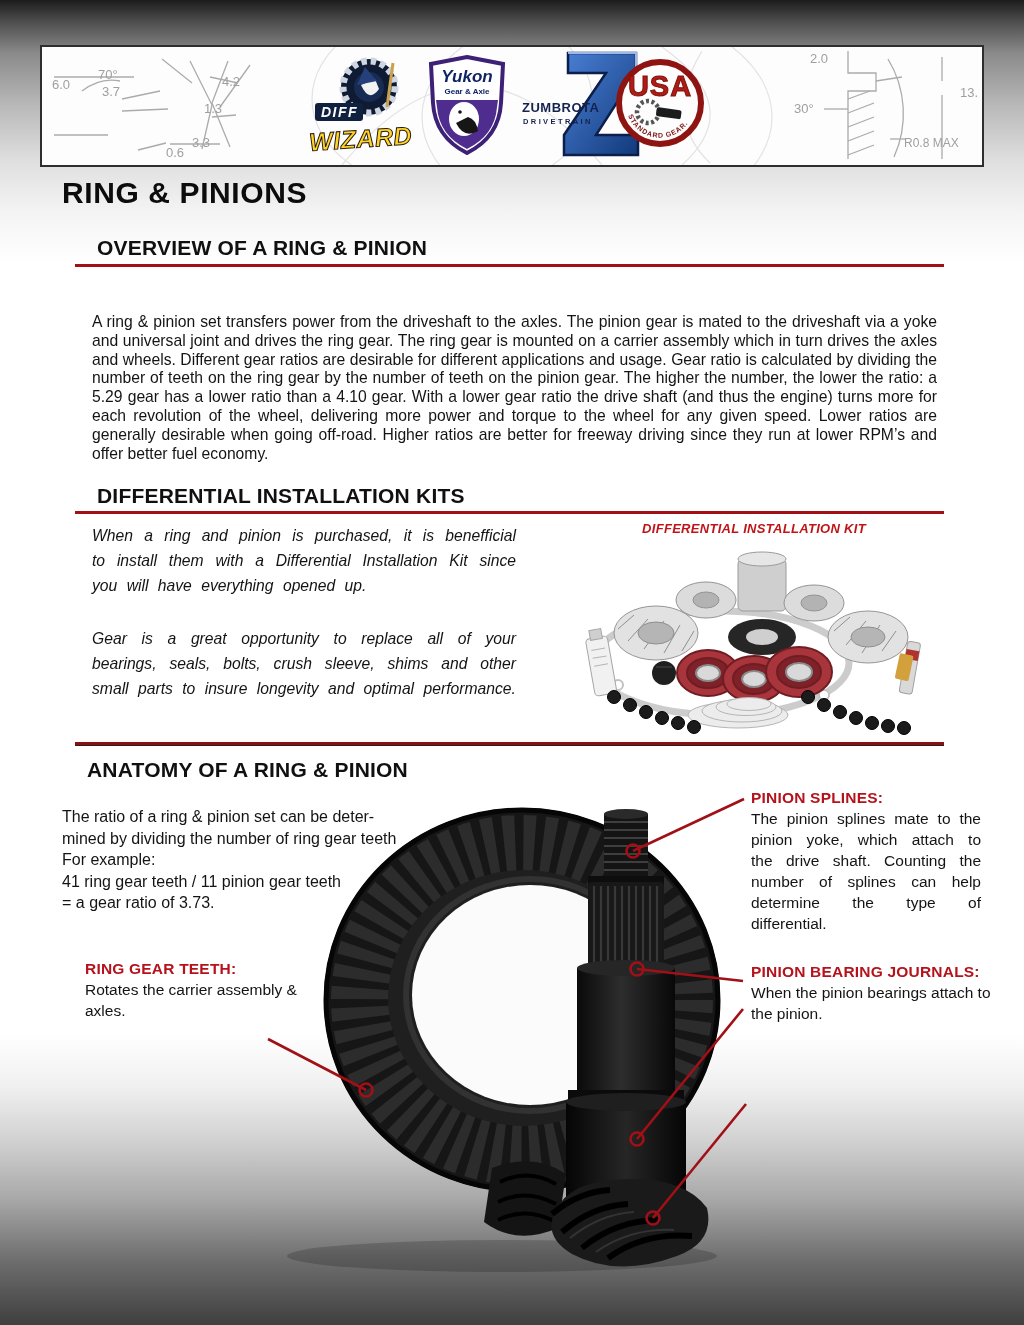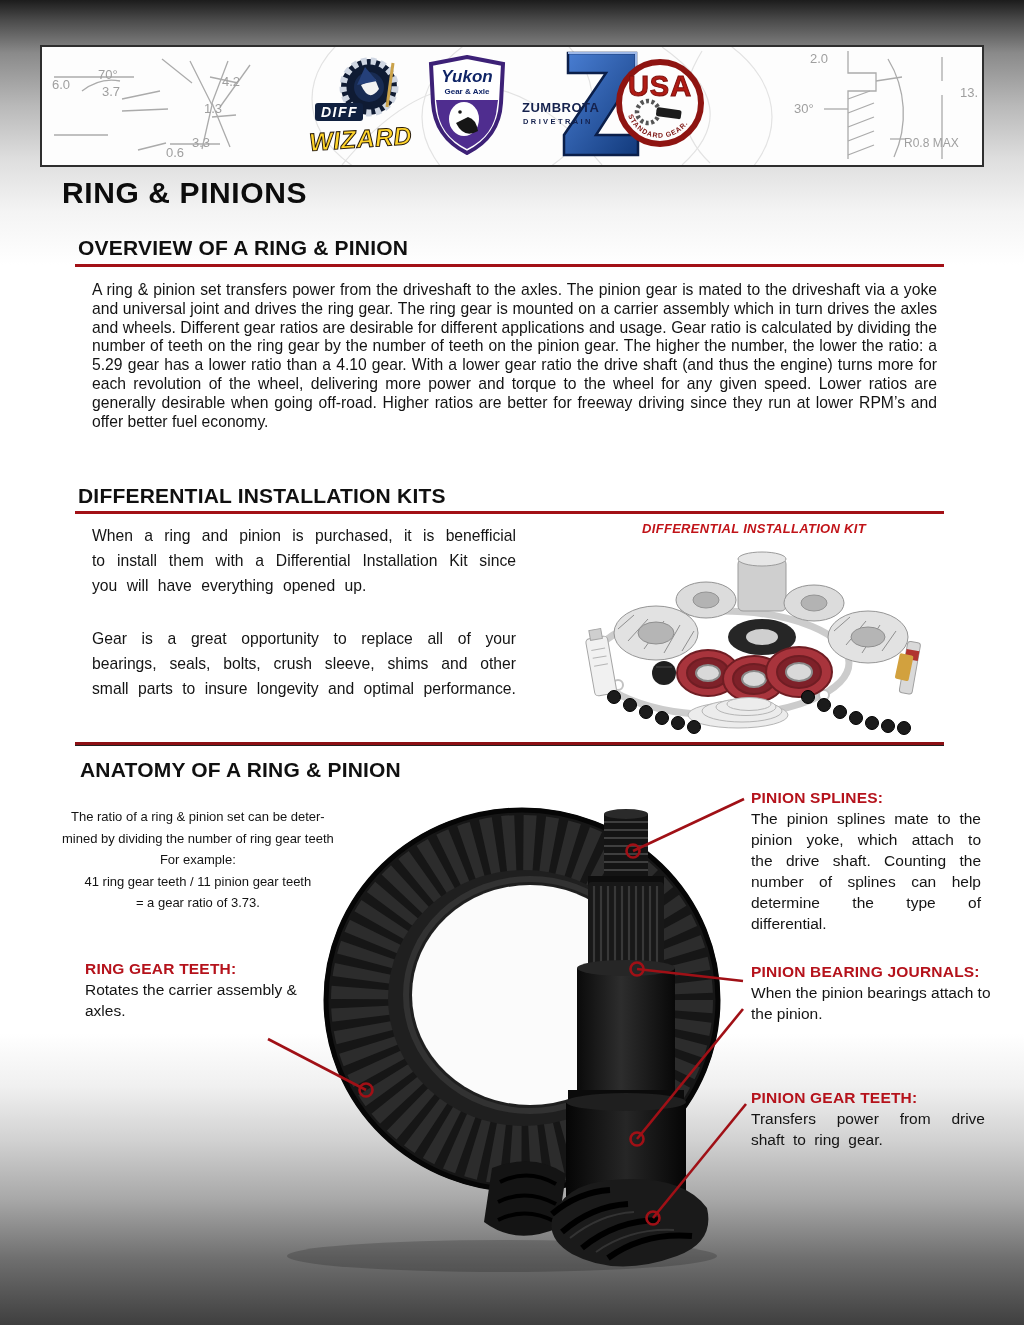--- a/index.html
+++ b/index.html
@@ -12,27 +12,27 @@
       #a8a8a8 90.5%, #6f6f6f 95%, #3f3f3f 100%);
   }
   .abs{position:absolute;}
   
   .banner{left:40px;top:45px;width:944px;height:122px;background:#fdfdfd;border:2px solid #2e2e2e;box-sizing:border-box;z-index:3;}
   .banner svg{position:absolute;left:0;top:0;}
   .logo{position:absolute;}
   .zletter-text{font-weight:800;fill:#15224e;}
   
   .h1{left:62px;top:176px;font-size:30px;font-weight:700;letter-spacing:.6px;color:#0c0c0c;z-index:4;}
-  .h2{font-size:21px;font-weight:700;color:#101010;letter-spacing:.2px;z-index:4;}
+  .h2{font-size:21px;font-weight:700;color:#101010;letter-spacing:.2px;z-index:4;margin-left:19px;}
   .redline{height:3px;background:#a21016;z-index:4;}
-  .body-text{font-size:15.7px;line-height:18.8px;text-align:justify;color:#141414;z-index:4;}
-  .kit-par{font-size:15.7px;line-height:25px;text-align:justify;word-spacing:5px;color:#141414;z-index:4;}
+  .body-text{font-size:15.7px;line-height:18.8px;text-align:justify;color:#141414;z-index:4;margin-top:32px;}
+  .kit-par{font-size:15.7px;line-height:25px;text-align:justify;word-spacing:5px;color:#141414;z-index:4;font-style:italic;}
   .kit-label{left:556px;top:521px;width:396px;text-align:center;font-size:13px;font-weight:700;color:#c11419;letter-spacing:.3px;z-index:4;font-style:italic;}
   .divider{left:75px;top:742px;width:869px;height:3px;background:#8c0f13;border-bottom:1px solid #222;z-index:4;}
-  .intro-line{white-space:nowrap;font-size:13px;line-height:21.6px;color:#141414;text-align:center;}
+  .intro-line{white-space:nowrap;font-size:16px;line-height:21.6px;color:#141414;}
   .callout{z-index:6;}
   .co-title{font-size:15.5px;font-weight:700;color:#b5121b;letter-spacing:.2px;line-height:21px;}
   .co-body{font-size:15.5px;line-height:21px;color:#141414;}
   .just{text-align:justify;}
   #artwork{left:252px;top:790px;z-index:1;}
   #leaders{left:0;top:0;z-index:5;pointer-events:none;}
   #an-intro{left:62px;top:806px;z-index:4;}
   .dim-label{font-family:"Liberation Sans",sans-serif;font-size:13px;fill:#9f9f9f;}
 </style>
 </head>
@@ -234,21 +234,21 @@
     </g>
 
     <g transform="rotate(10 352 96)">
       <rect x="352" y="96" width="13" height="52" rx="3" fill="#d9d9d9" stroke="#a0a0a0"></rect>
       <rect x="352" y="104" width="13" height="10" fill="#b0332f"></rect>
     </g>
     <rect x="344" y="108" width="14" height="26" rx="2" fill="#d2a13e" transform="rotate(12 344 108)"></rect>
   </svg>
 
   <div class="abs divider"></div>
-  <div class="abs h2" style="left:80px;top:758px">ANATOMY OF A RING &amp; PINION</div>
+  <div class="abs h2" style="left:68px;top:758px">ANATOMY OF A RING &amp; PINION</div>
 
   <div class="abs" id="an-intro">
     <div class="intro-line">The ratio of a ring &amp; pinion set can be deter-</div>
     <div class="intro-line">mined by dividing the number of ring gear teeth</div>
     <div class="intro-line">For example:</div>
     <div class="intro-line">41 ring gear teeth / 11 pinion gear teeth</div>
     <div class="intro-line">= a gear ratio of 3.73.</div>
   </div>
 
   <svg class="abs" id="artwork" width="500" height="490" viewBox="0 0 500 490">
@@ -314,23 +314,19 @@
 
   <div class="abs callout" style="left:751px;top:787px;width:230px">
     <div class="co-title">PINION SPLINES:</div>
     <div class="co-body just" style="word-spacing:3px">The pinion splines mate to the pinion yoke, which attach to the drive shaft. Counting the number of splines can help determine the type of differential.</div>
   </div>
 
   <div class="abs callout" style="left:751px;top:961px;width:240px">
     <span class="co-title">PINION BEARING JOURNALS:</span><span class="co-body"> When the pinion bearings attach to the pinion.</span>
   </div>
 
-  <div class="abs callout" style="left:751px;top:1087px;width:234px">
-    <div class="co-title">PINION GEAR TEETH:</div>
-    <div class="co-body just" style="word-spacing:4px">Transfers power from drive shaft to ring gear.</div>
-  </div>
 
   <div class="abs callout" style="left:85px;top:958px;width:252px">
     <div class="co-title">RING GEAR TEETH:</div>
     <div class="co-body">Rotates the carrier assembly &amp; axles.</div>
   </div>
 
 </div>
 
 </body></html>

